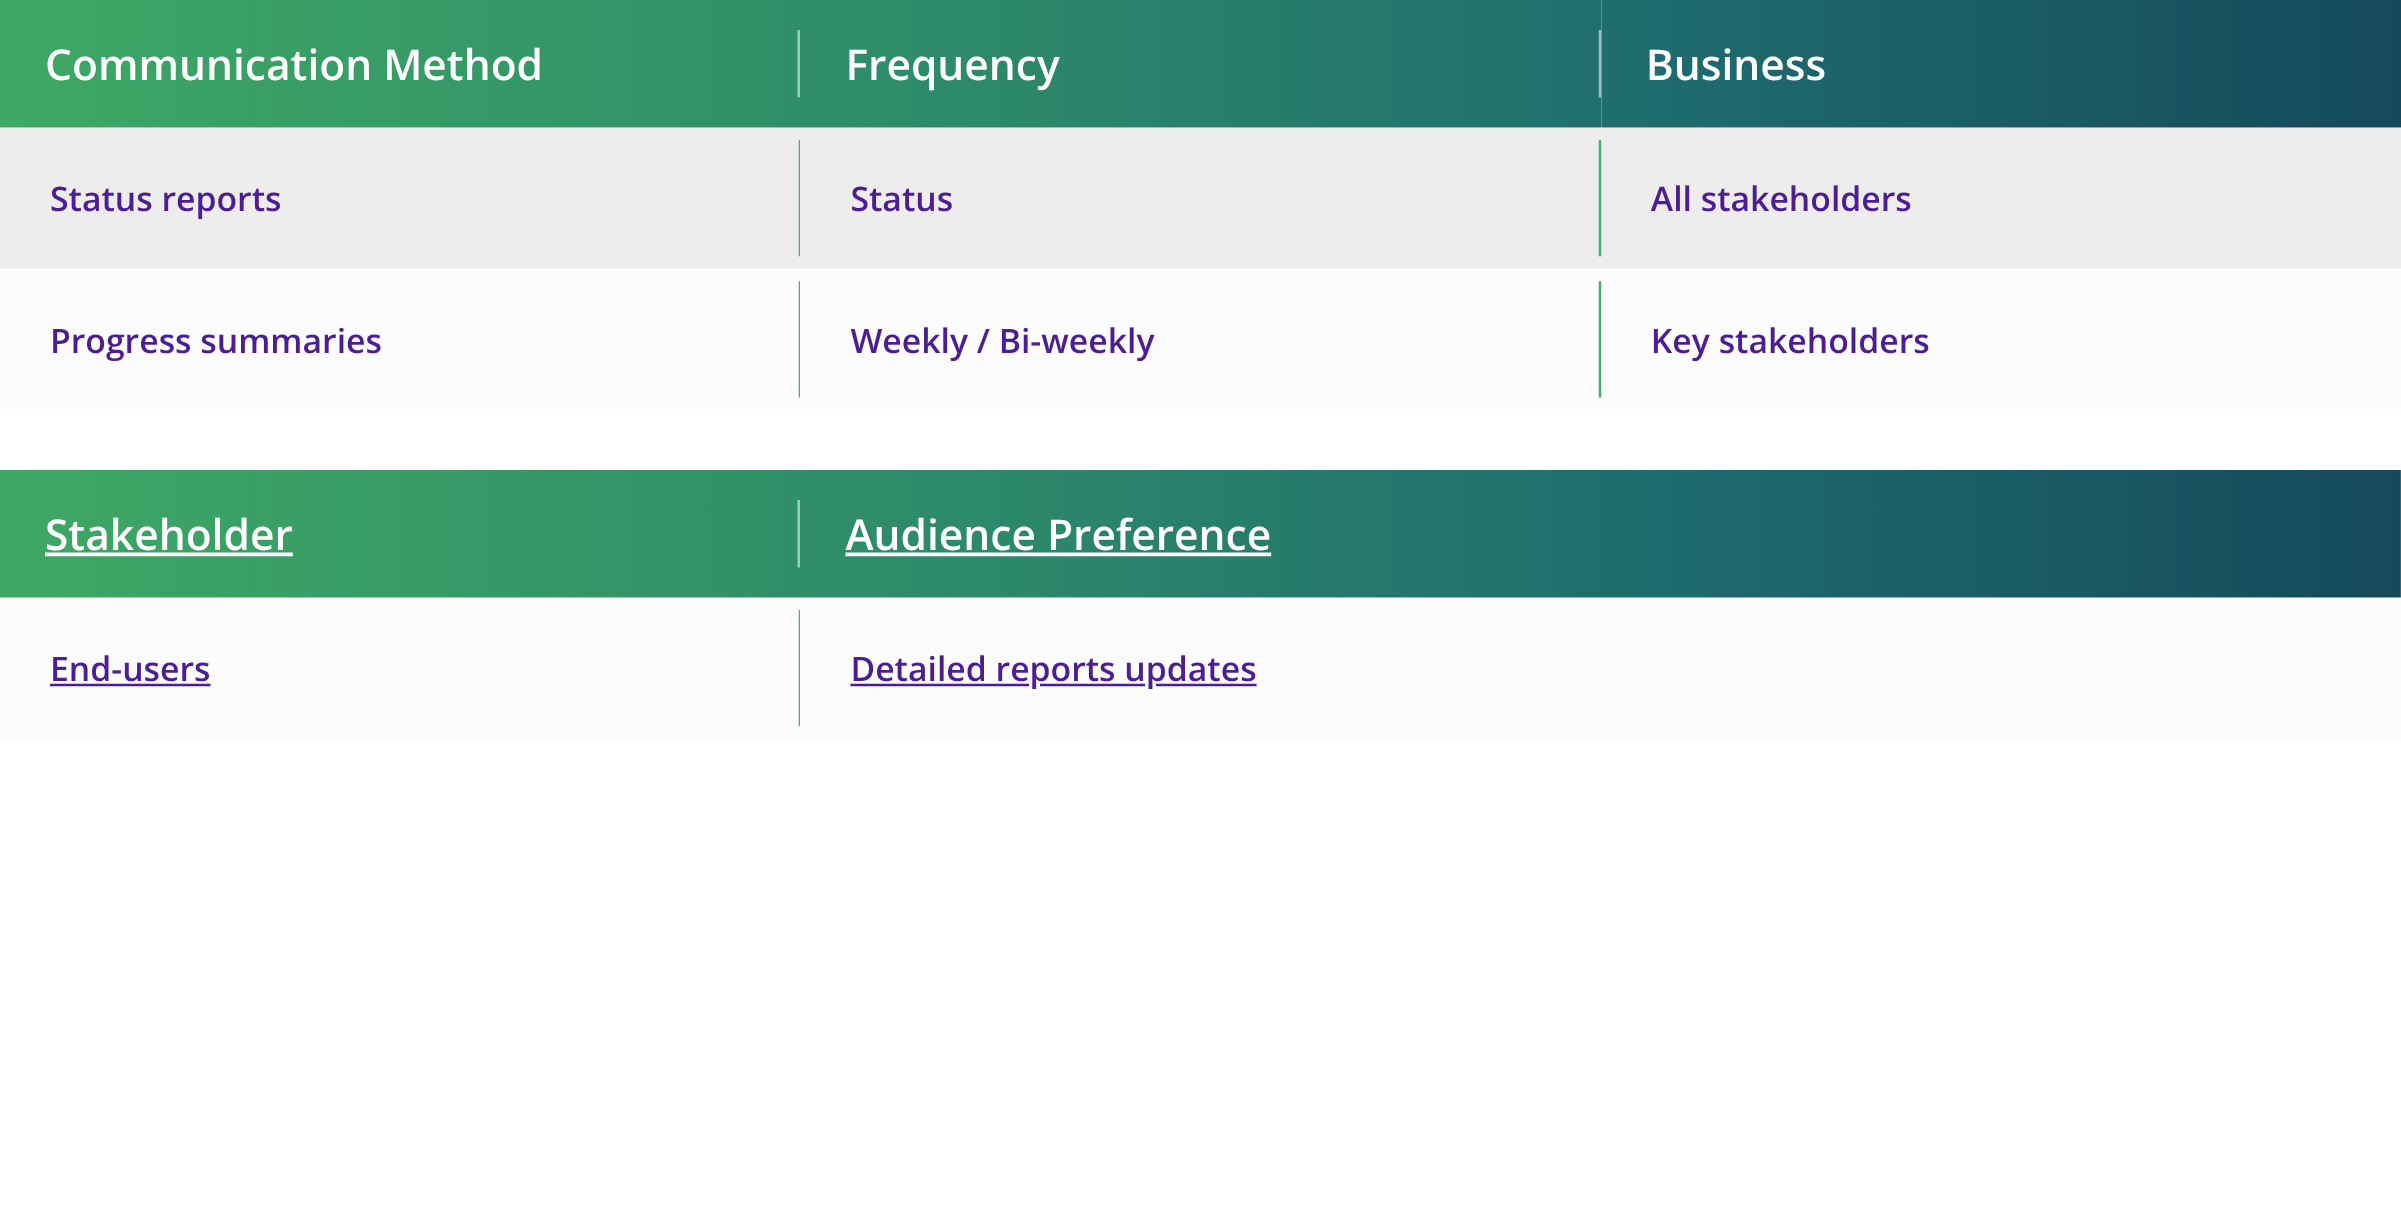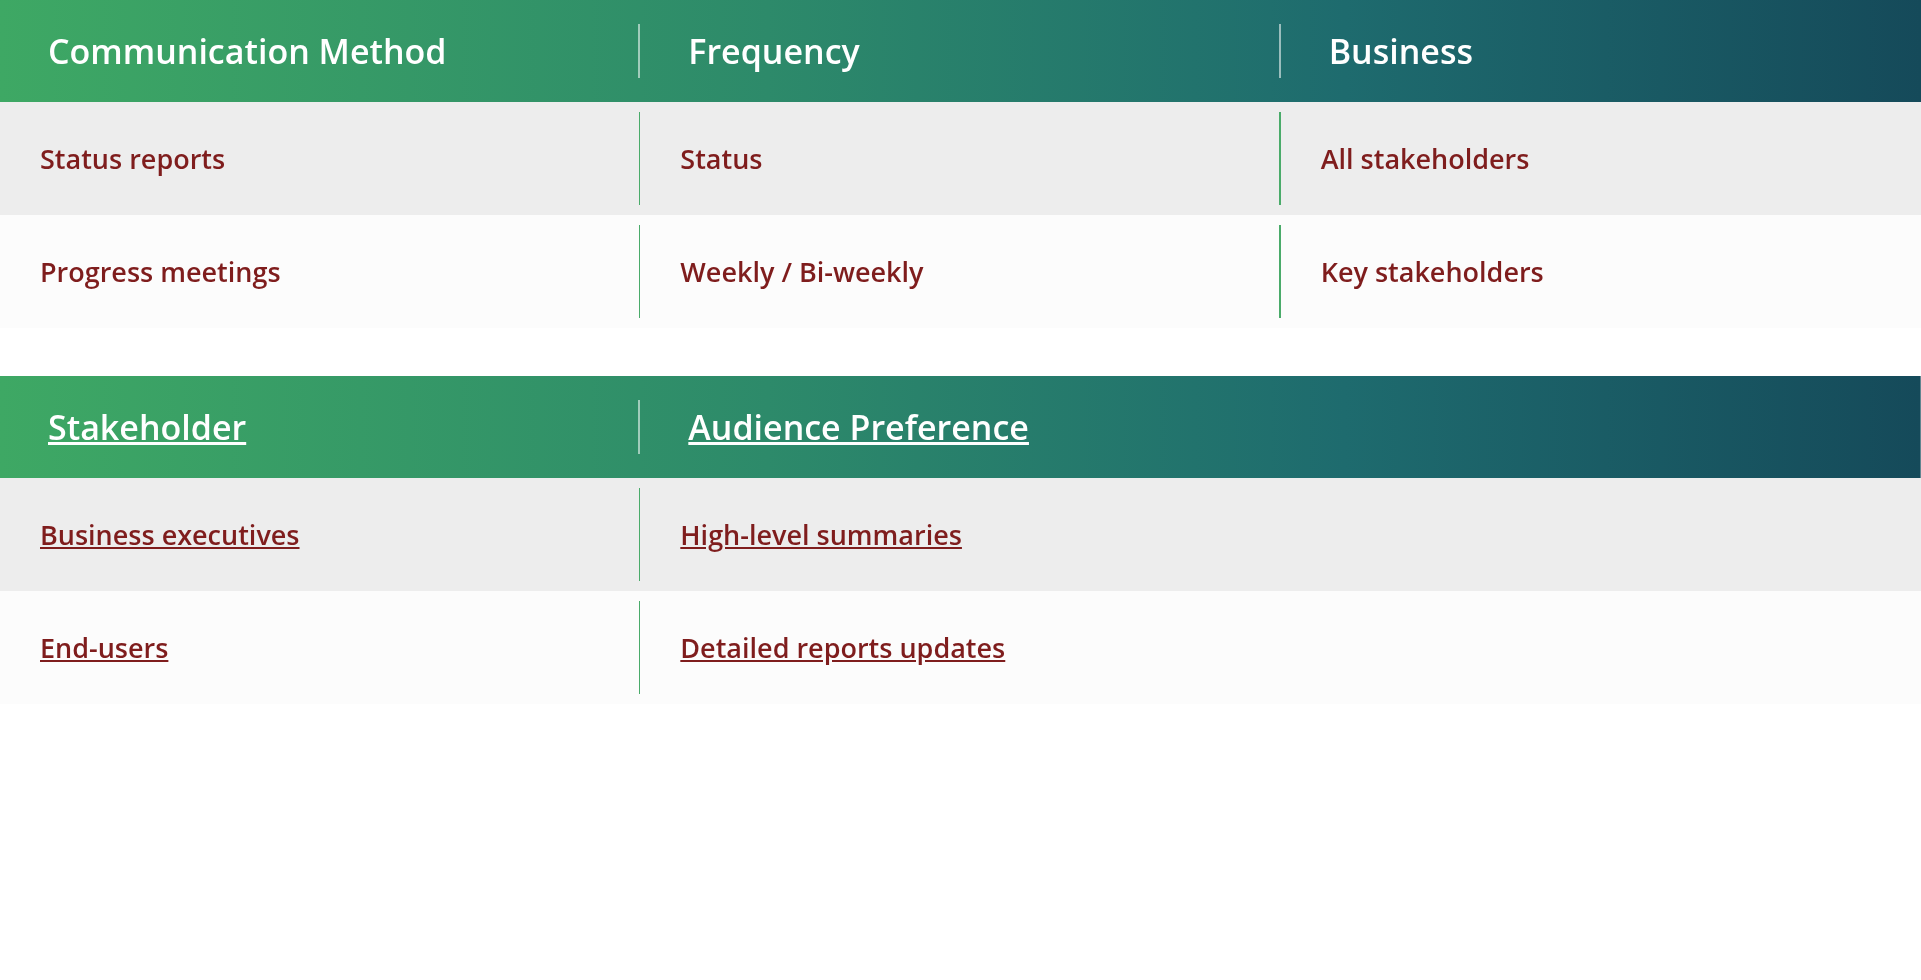--- a/index.html
+++ b/index.html
@@ -19,21 +19,21 @@
     }
     .table {
       width: 100%;
       border-collapse: collapse;
     }
     .table-header {
       background: linear-gradient(90deg, #3ea864 0%, #2d8a6a 40%, #1e6b6e 70%, #154a5a 100%);
       color: #ffffff;
     }
     .table-header .cell {
-      padding: 28px 48px;
+      padding: 28px 36px;
       font-size: 34px;
       font-weight: 600;
       text-align: left;
       position: relative;
     }
     .table-header .cell:not(:last-child)::after {
       content: "";
       position: absolute;
       right: 0;
       top: 24px;
@@ -44,21 +44,21 @@
     .table-row {
       background: #fcfcfc;
     }
     .table-row.alt {
       background: #ededed;
     }
     .table-row .cell {
       padding: 38px 40px;
       font-size: 27px;
       font-weight: 600;
-      color: #7f1d1d;
+      color: #4c1d95;
       text-align: left;
       position: relative;
     }
     .table-row .cell:not(:last-child)::after {
       content: "";
       position: absolute;
       right: 0;
       top: 10px;
       bottom: 10px;
       width: 1.5px;
@@ -87,40 +87,36 @@
         <th class="cell">Business</th>
       </tr>
     </thead>
     <tbody>
       <tr class="table-row alt">
         <td class="cell">Status reports</td>
         <td class="cell">Status</td>
         <td class="cell">All stakeholders</td>
       </tr>
       <tr class="table-row">
-        <td class="cell">Progress meetings</td>
+        <td class="cell">Progress summaries</td>
         <td class="cell">Weekly / Bi-weekly</td>
         <td class="cell">Key stakeholders</td>
       </tr>
     </tbody>
   </table>
 </div>
 
 <div class="table-container">
   <table class="table table-2col">
     <thead>
       <tr class="table-header">
         <th class="cell">Stakeholder</th>
         <th class="cell">Audience Preference</th>
       </tr>
     </thead>
     <tbody>
-      <tr class="table-row alt">
-        <td class="cell">Business executives</td>
-        <td class="cell">High-level summaries</td>
-      </tr>
       <tr class="table-row">
         <td class="cell">End-users</td>
         <td class="cell">Detailed reports updates</td>
       </tr>
     </tbody>
   </table>
 </div>
 
 </body></html>

